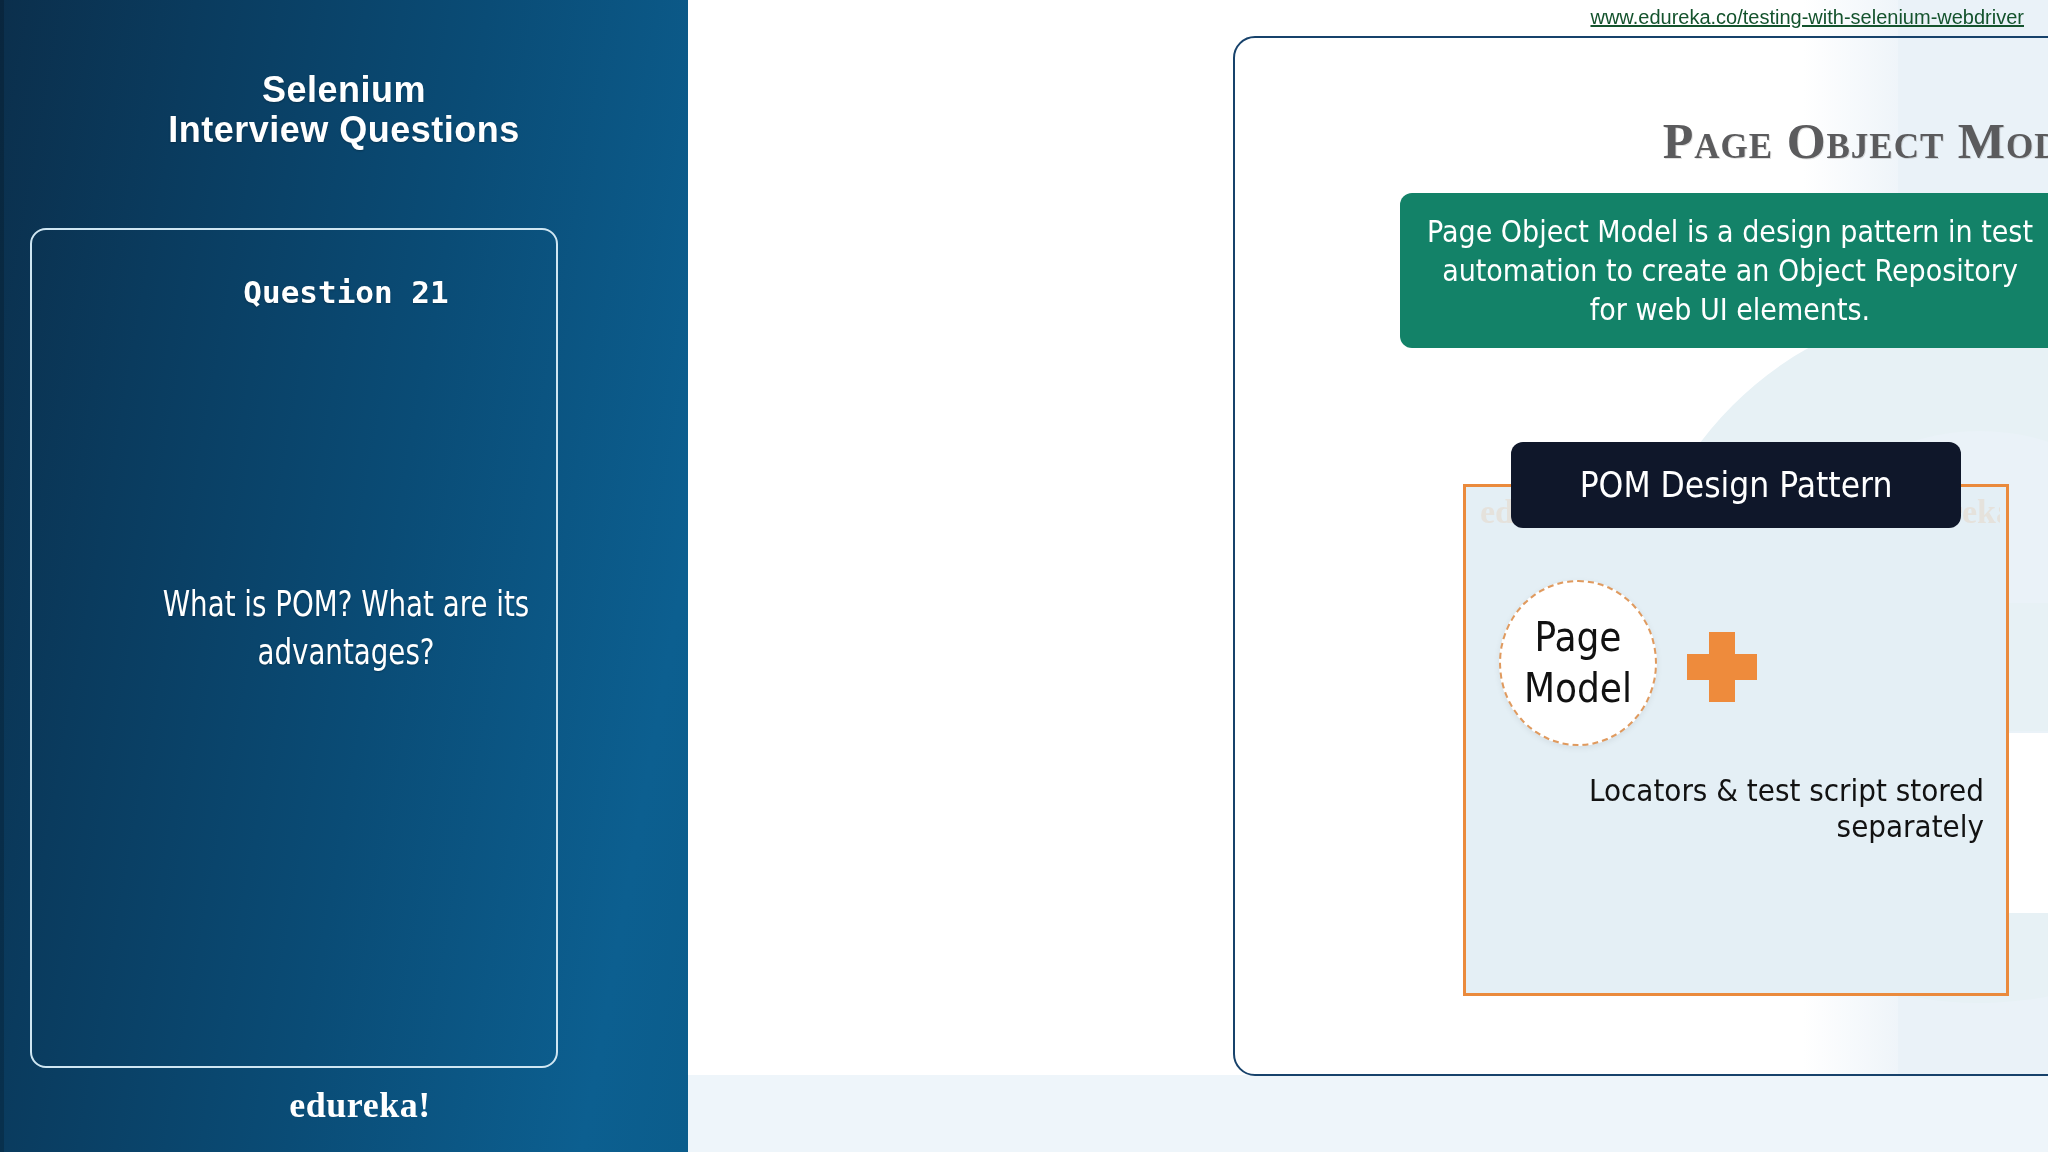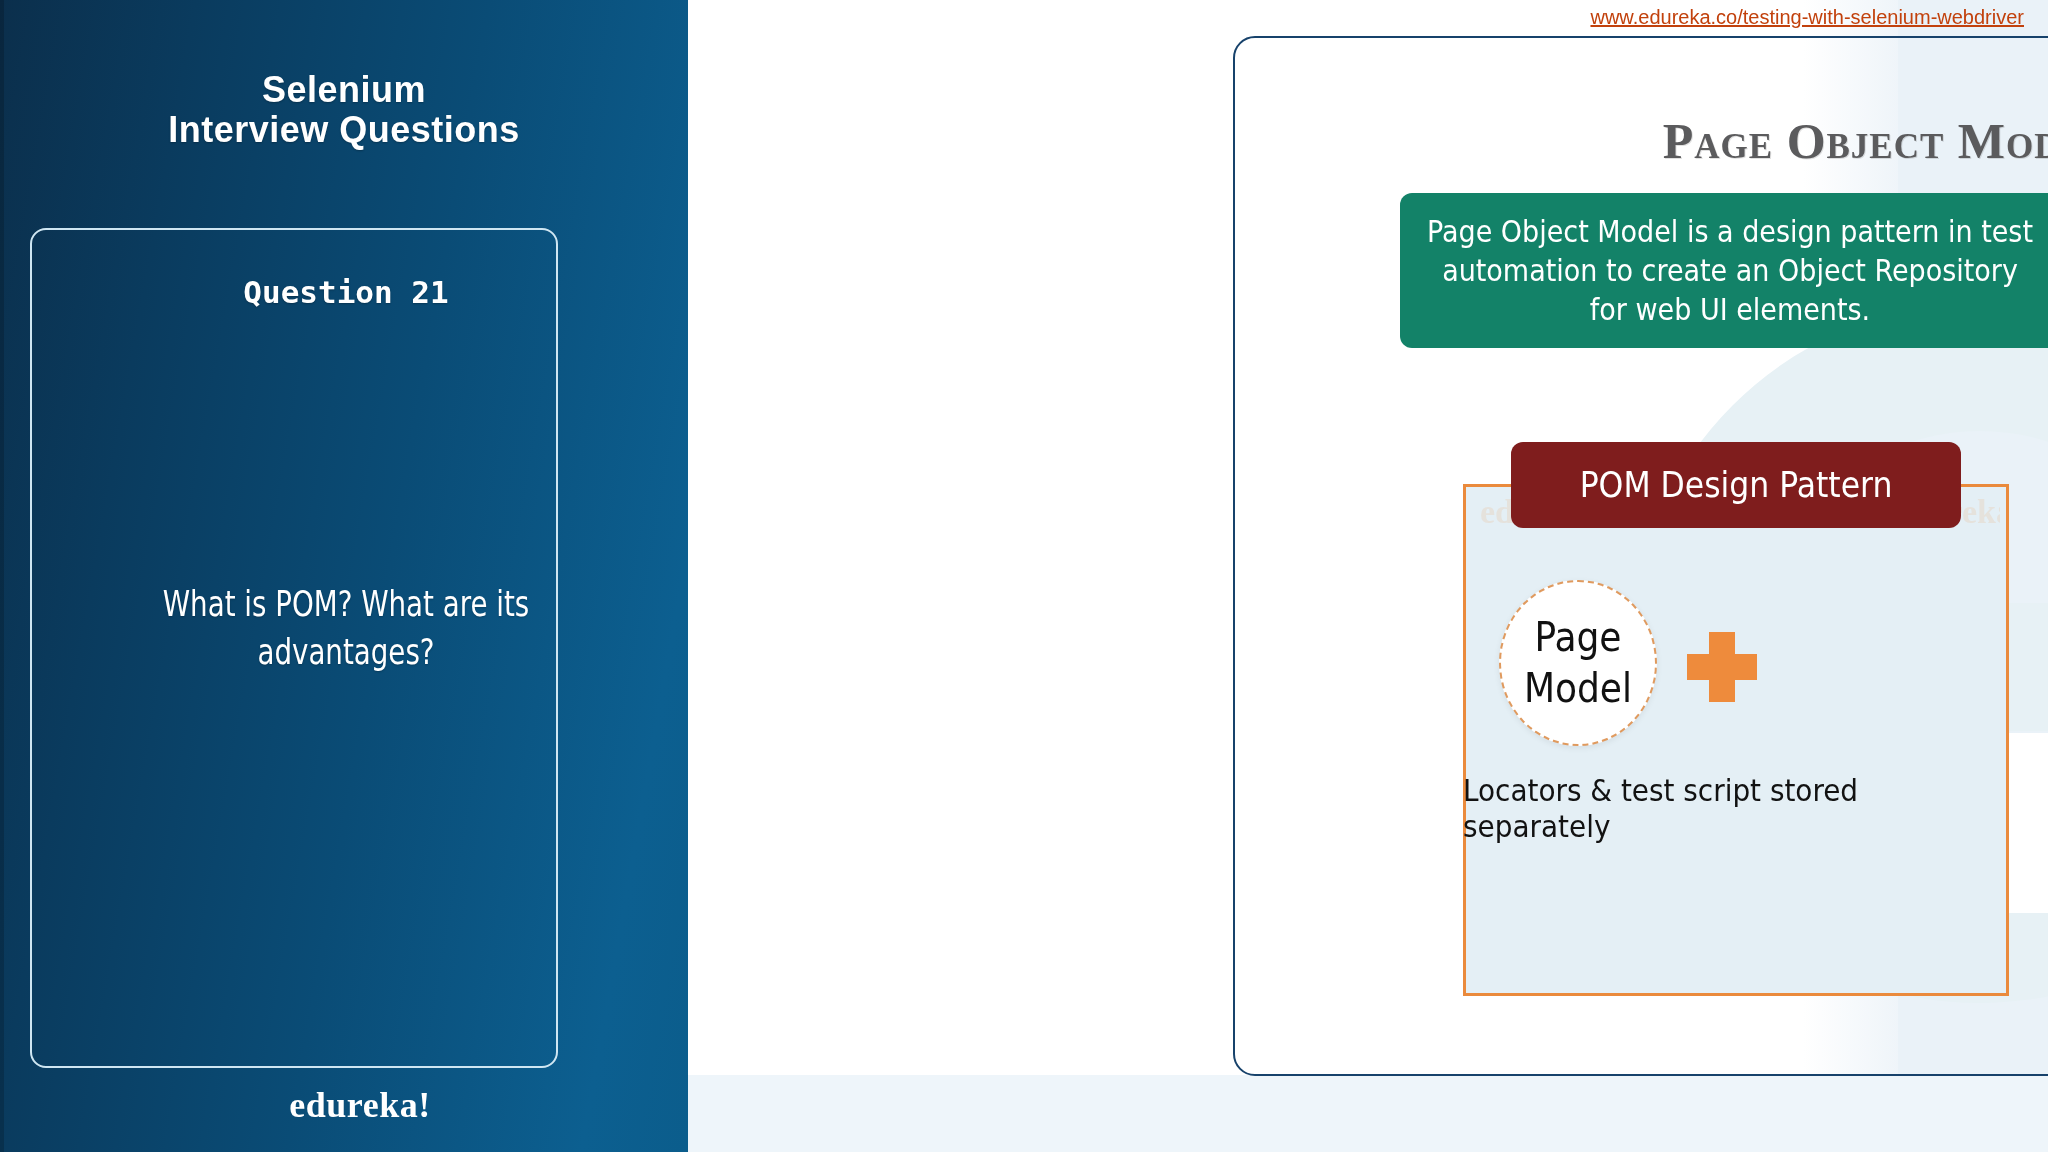--- a/index.html
+++ b/index.html
@@ -70,21 +70,21 @@
     position:absolute;left:1115px;top:0;width:100px;height:1152px;
     background:linear-gradient(90deg, rgba(234,242,248,0) 0%, #eef4f9 100%);
   }
   .band-bottom{
     position:absolute;left:0;top:1075px;width:1360px;height:77px;
     background:#eef5fa;
   }
 
   .url{
     position:absolute;right:24px;top:6px;
-    color:#c2410c;font-size:20px;
+    color:#14532d;font-size:20px;
     text-decoration:underline;
     font-family:"Liberation Sans", sans-serif;
     white-space:nowrap;
   }
 
   .card-wrap{
     position:absolute;left:545px;top:36px;width:1302px;height:1040px;
     border:2px solid #17426b;border-radius:22px;box-sizing:border-box;
     overflow:hidden;
   }
@@ -144,21 +144,21 @@
   .wm-text{
     position:absolute;left:14px;top:0px;width:520px;
     color:rgba(237,137,54,0.13);
     font-size:34px;font-weight:bold;line-height:1.45;
     font-family:"Liberation Serif", serif;
     white-space:nowrap;overflow:hidden;
     pointer-events:none;
   }
   .banner{
     position:absolute;left:48px;top:0px;width:450px;height:86px;
-    background:#7f1d1d;border-radius:12px;
+    background:#0f172a;border-radius:12px;
     display:flex;align-items:center;justify-content:center;
     box-sizing:border-box;
   }
   .banner span{
     color:#ffffff;font-size:35px;
     font-family:"DejaVu Sans Condensed","Liberation Sans", sans-serif;
   }
 
   .circle{
     position:absolute;top:138px;width:158px;height:166px;
@@ -177,21 +177,21 @@
     text-align:center;
   }
 
   .plus{
     position:absolute;left:224px;top:190px;width:70px;height:70px;
   }
   .plus .h{position:absolute;left:0;top:22px;width:70px;height:26px;background:#ee8b3c;}
   .plus .v{position:absolute;left:22px;top:0;width:26px;height:70px;background:#ee8b3c;}
 
   .caption{
-    position:absolute;left:0;top:330px;width:521px;text-align:left;
+    position:absolute;left:0;top:330px;width:521px;text-align:right;
     color:#121212;font-size:31px;
     font-family:"DejaVu Sans Condensed","Liberation Sans", sans-serif;
   }
 </style>
 </head>
 <body>
 
 <div class="sidebar">
   <div class="sidebar-inner-left-edge"></div>
 

